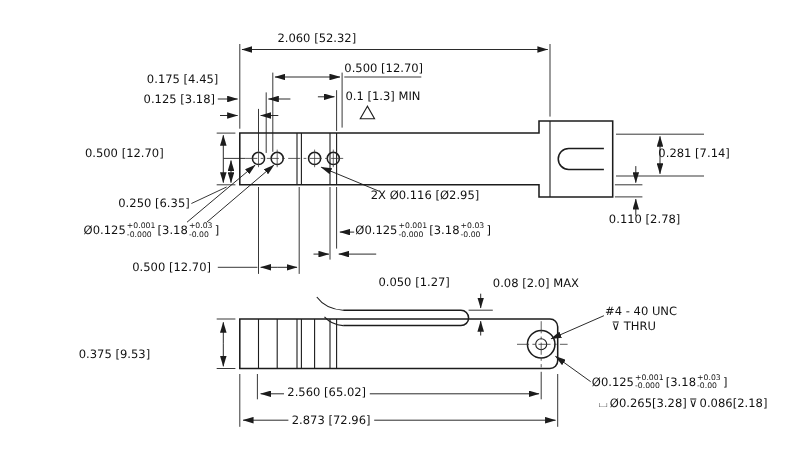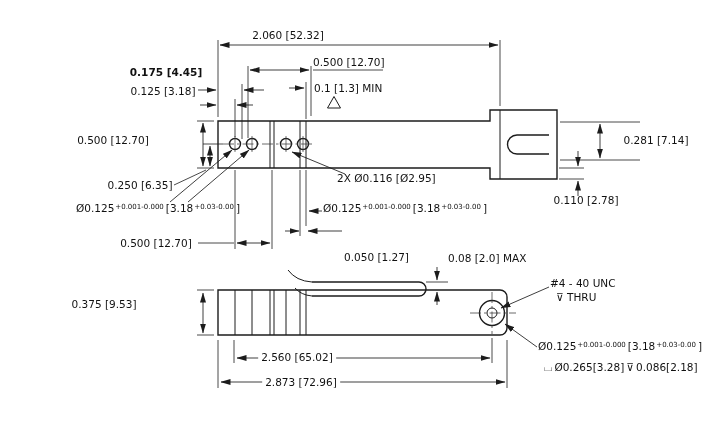--- a/index.html
+++ b/index.html
@@ -3,21 +3,21 @@
 <meta charset="utf-8">
 <style>
   html,body{margin:0;padding:0;background:#fff;}
   .canvas{position:relative;width:709px;height:431px;background:#fff;
           font-family:"DejaVu Sans",sans-serif;overflow:hidden;}
   .canvas svg{position:absolute;left:0;top:0;}
   .lbl{position:absolute;font-size:10.5px;line-height:12px;color:#111;white-space:nowrap;}
   .ctr{transform:translateX(-50%);}
   .bgw{background:#fff;padding:0 3px;text-align:center;}
   .tol{display:flex;align-items:center;}
-  .stack{display:inline-flex;flex-direction:row;font-size:7px;line-height:7.5px;margin:0 2px 0 1px;}
+  .stack{display:inline-flex;flex-direction:column;font-size:7px;line-height:7.5px;margin:0 2px 0 1px;}
   .sym{margin-right:2px;}
 </style>
 </head>
 <body>
 
 <div class="canvas">
 
   <svg width="726" height="431" viewBox="0 0 726 431">
     <defs>
       <marker id="arr" viewBox="0 0 10 6" markerWidth="10" markerHeight="6" refX="9.5" refY="3" orient="auto" markerUnits="userSpaceOnUse">
@@ -100,26 +100,26 @@
         <path d="M350,358 H490" marker-end="url(#arr)"></path>
       <path d="M350,382 H221" marker-end="url(#arr)"></path>
         <path d="M350,382 H505" marker-end="url(#arr)"></path>
     </g>
 
     <polygon points="334,96.5 327.5,108 340.5,108" fill="none" stroke="#1c1c1c" stroke-width="1"></polygon>
   </svg>
 
   <div class="lbl ctr" style="left:288px;top:29px;">2.060 [52.32]</div>
   <div class="lbl" style="left:313px;top:56px;">0.500 [12.70]</div>
-  <div class="lbl ctr" style="left:166px;top:66px;font-weight:bold;">0.175 [4.45]</div>
+  <div class="lbl ctr" style="left:166px;top:66px;">0.175 [4.45]</div>
   <div class="lbl ctr" style="left:163px;top:85px;">0.125 [3.18]</div>
   <div class="lbl" style="left:314px;top:82px;">0.1 [1.3] MIN</div>
   <div class="lbl ctr" style="left:113px;top:134px;">0.500 [12.70]</div>
   <div class="lbl ctr" style="left:140px;top:179px;">0.250 [6.35]</div>
-  <div class="lbl ctr" style="left:656px;top:134px;">0.281 [7.14]</div>
+  <div class="lbl ctr" style="left:631px;top:134px;">0.281 [7.14]</div>
   <div class="lbl ctr" style="left:586px;top:194px;">0.110 [2.78]</div>
   <div class="lbl" style="left:337px;top:172px;">2X Ø0.116 [Ø2.95]</div>
   <div class="lbl" style="left:344px;top:225px;margin-top:26px;">0.050 [1.27]</div>
   <div class="lbl ctr" style="left:156px;top:237px;">0.500 [12.70]</div>
 
   <div class="lbl tol" style="left:76px;top:202px;">
     <span>Ø0.125</span>
     <span class="stack">
       <span>+0.001</span>
       <span>-0.000</span>
@@ -140,21 +140,21 @@
     </span>
     <span>[3.18</span>
     <span class="stack">
       <span>+0.03</span>
       <span>-0.00</span>
     </span>
     <span>]</span>
   </div>
 
   <div class="lbl" style="left:448px;top:252px;">0.08 [2.0] MAX</div>
-  <div class="lbl ctr" style="left:104px;top:298px;">0.375 [9.53]</div>
+  <div class="lbl ctr" style="left:104px;top:316px;">0.375 [9.53]</div>
   <div class="lbl" style="left:550px;top:277px;">#4 - 40 UNC</div>
   <div class="lbl" style="left:556px;top:291px;">⊽ THRU</div>
   <div class="lbl ctr bgw" style="left:297px;top:351px;">2.560 [65.02]</div>
   <div class="lbl ctr bgw" style="left:301px;top:376px;">2.873 [72.96]</div>
 
   <div class="lbl tol" style="left:538px;top:340px;">
     <span>Ø0.125</span>
     <span class="stack">
       <span>+0.001</span>
       <span>-0.000</span>

